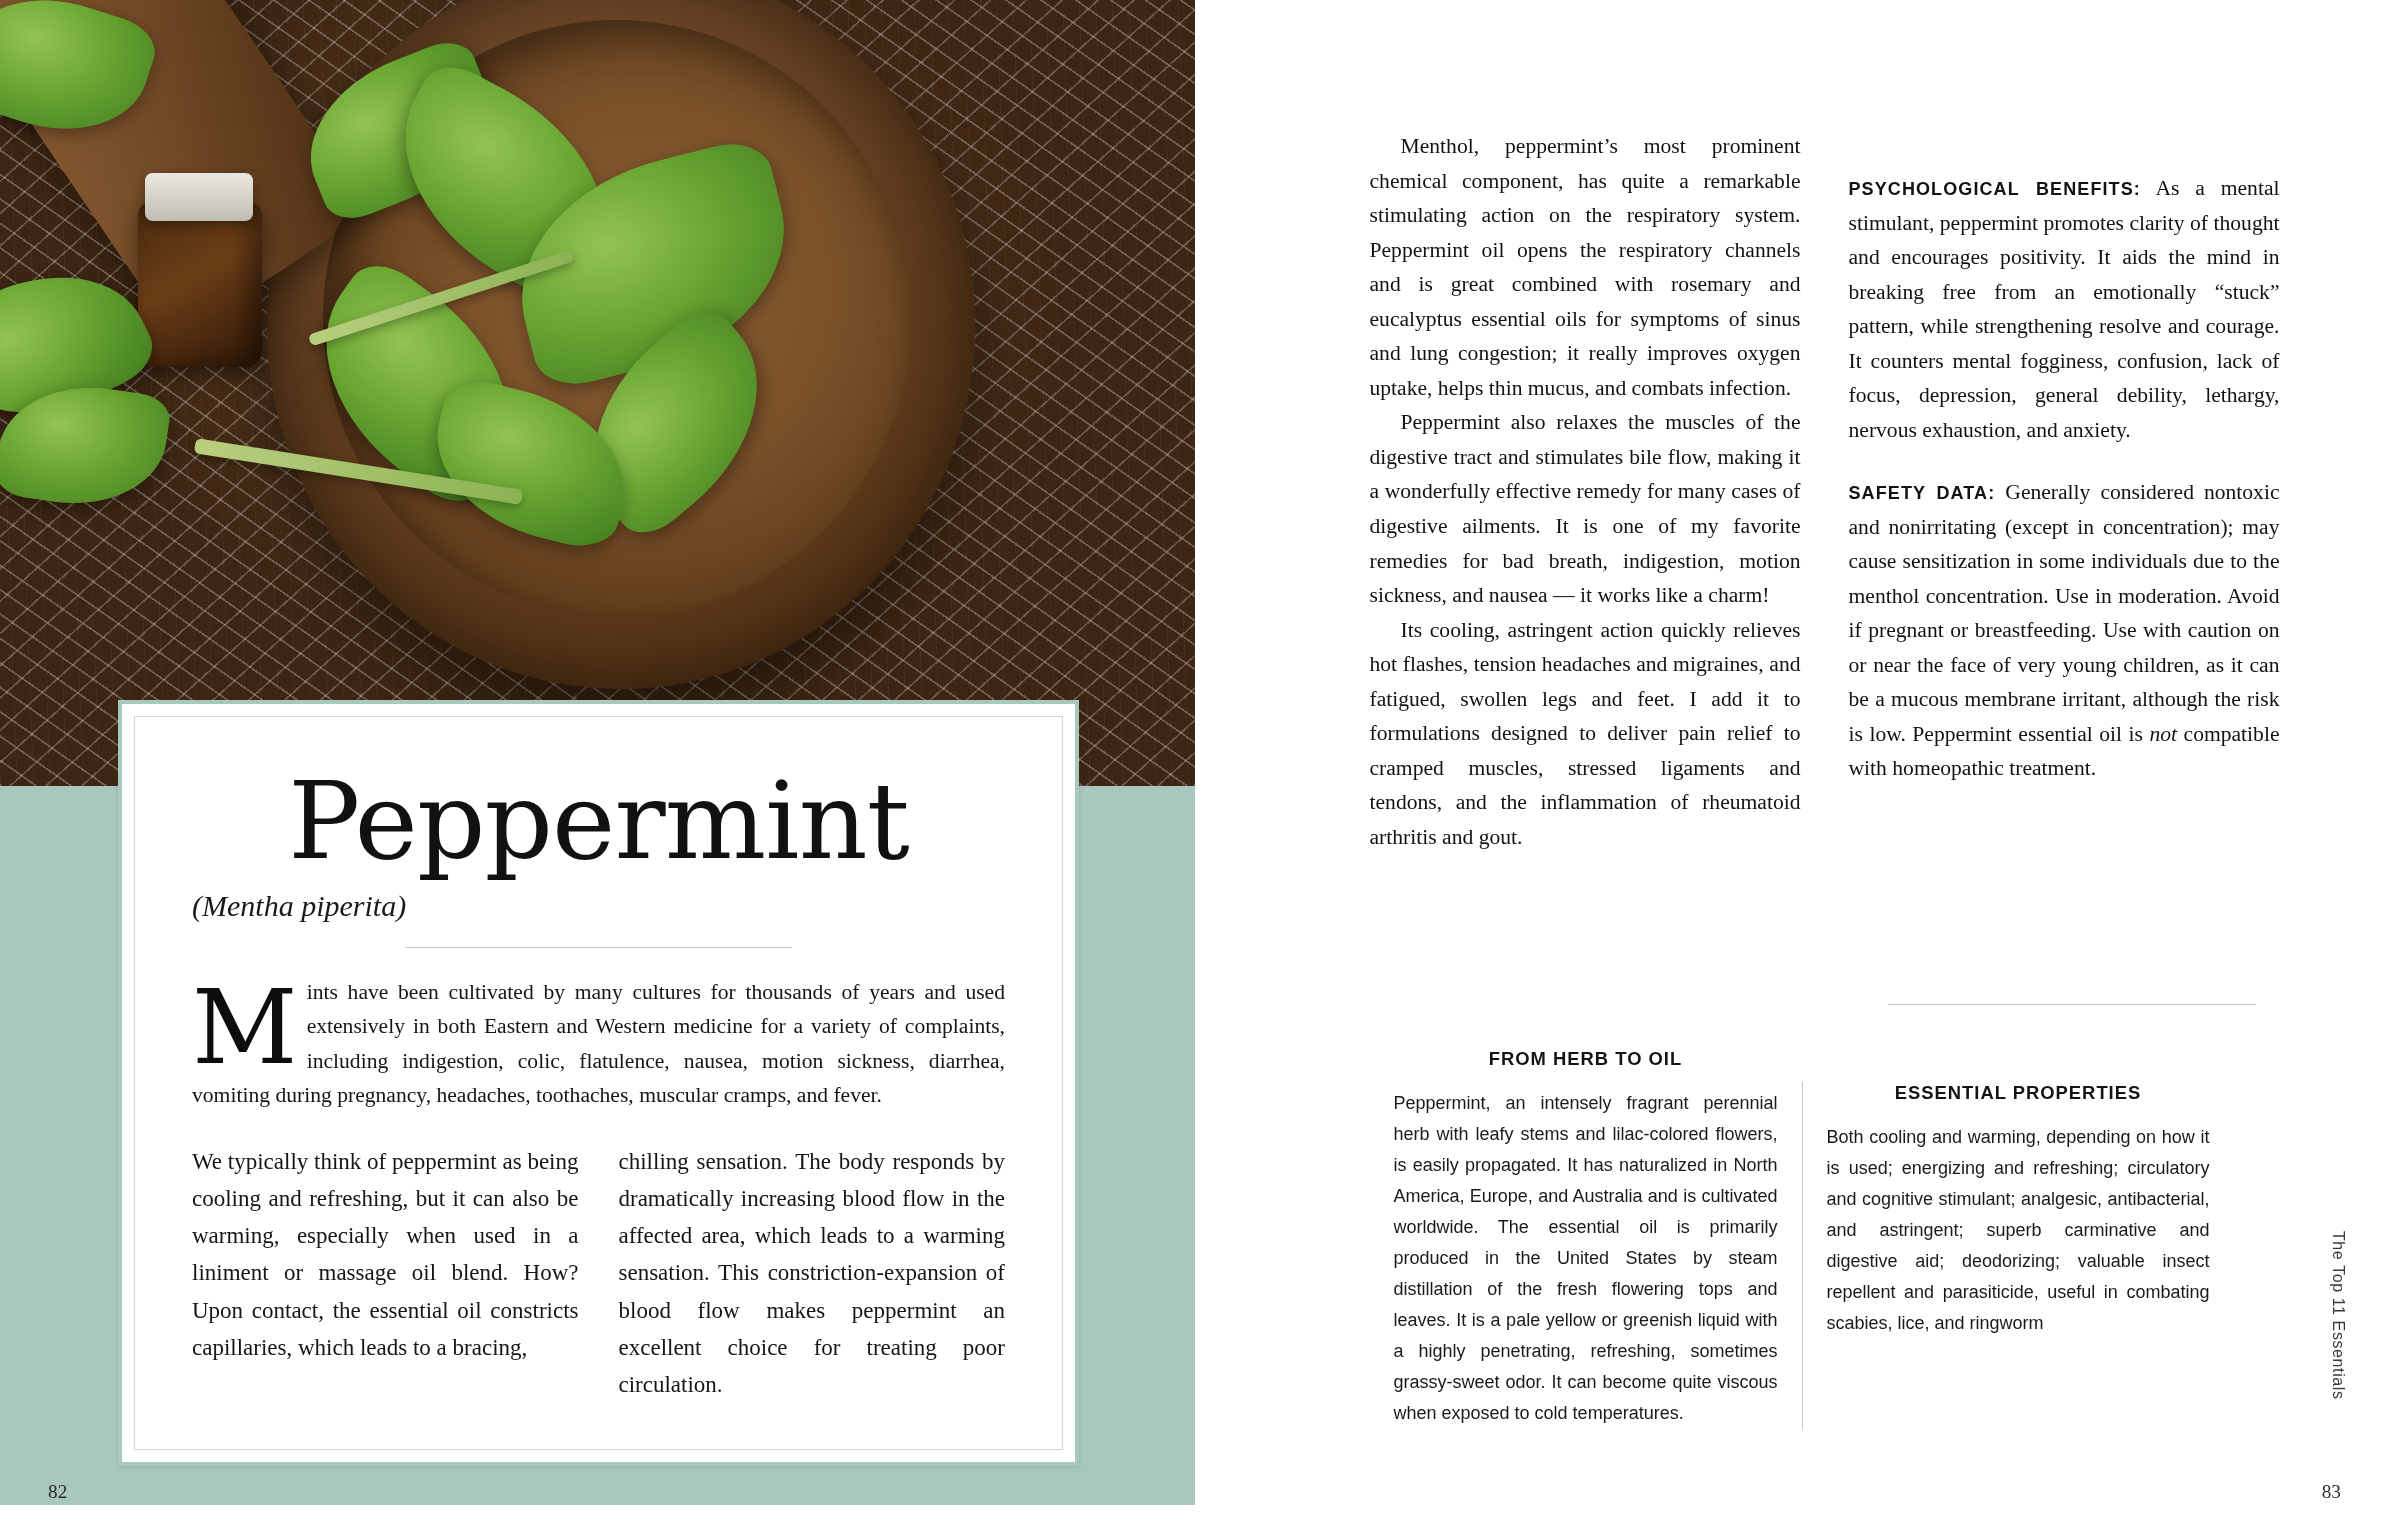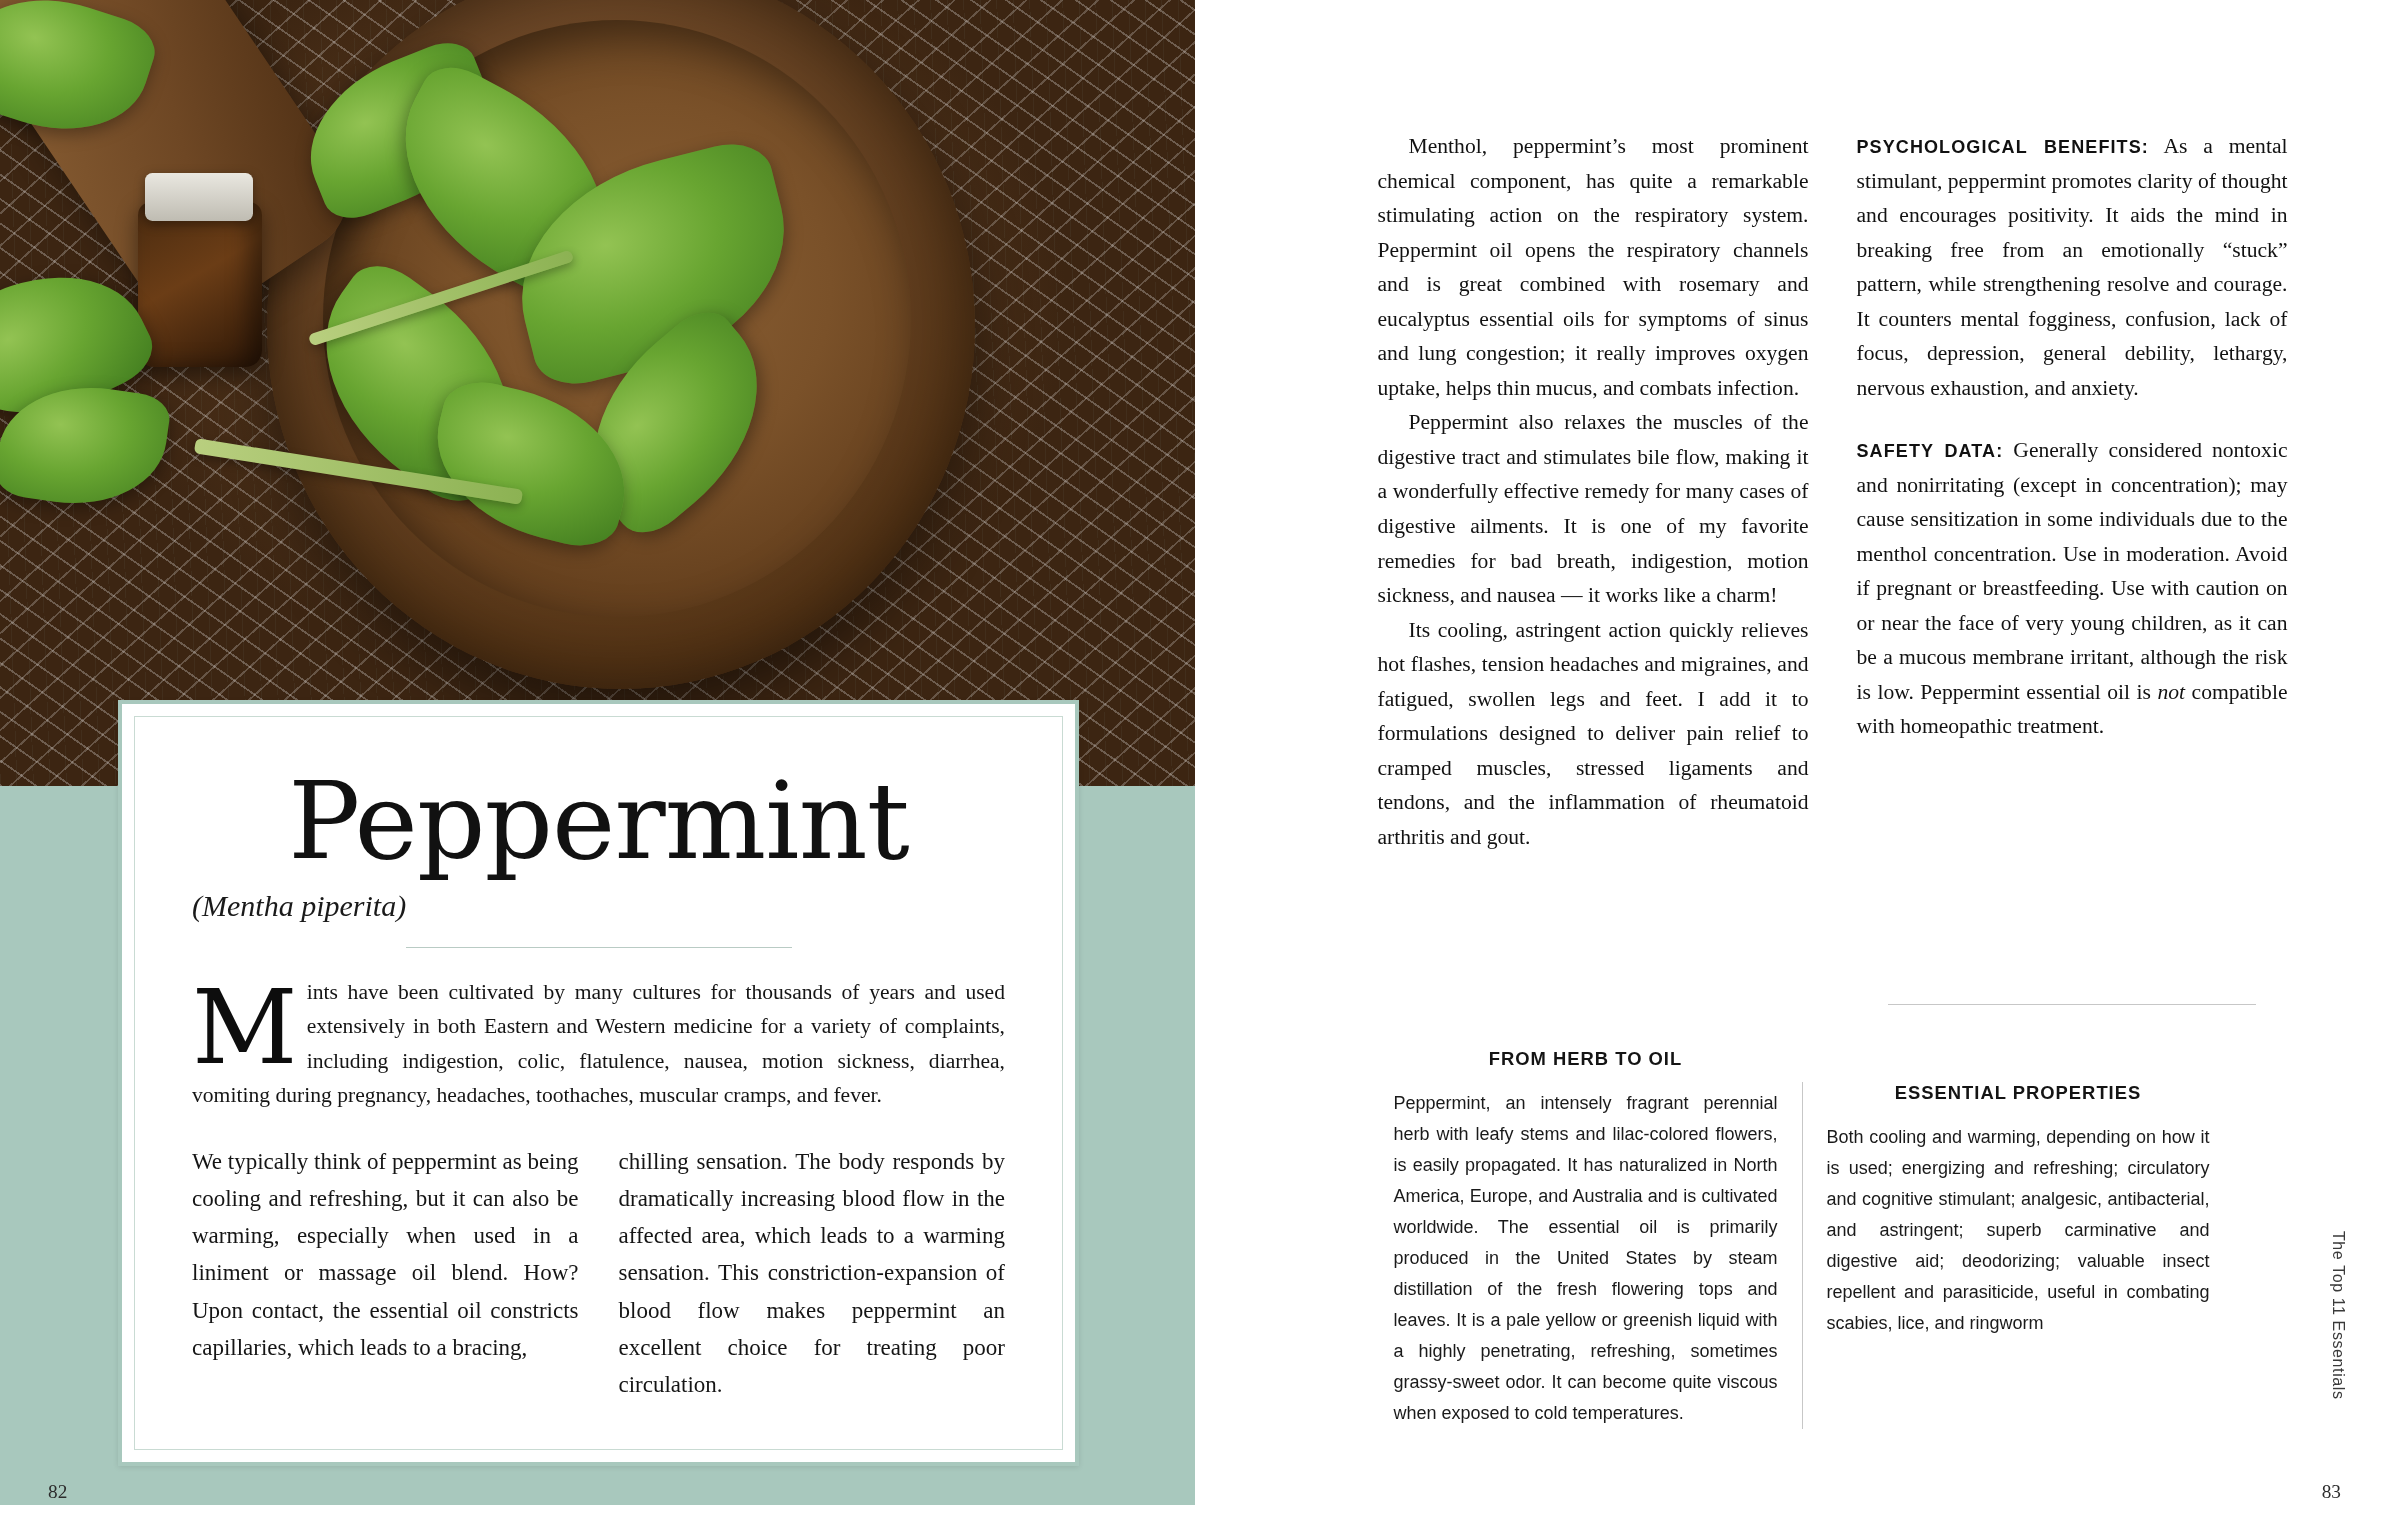--- a/index.html
+++ b/index.html
@@ -207,21 +207,21 @@
 
   
   .page-right {
     position: relative;
     width: 1195px;
     height: 1536px;
     background: #ffffff;
   }
   .right-content {
     position: absolute;
-    left: 183px;
+    left: 175px;
     top: 129px;
     width: 910px;
   }
   .body-cols {
     display: flex;
     gap: 48px;
   }
   .col {
     width: 431px;
   }
@@ -239,20 +239,21 @@
   .lead-label {
     font-family: "Liberation Sans", sans-serif;
     font-weight: bold;
     font-size: 18px;
     letter-spacing: 1.1px;
     color: #111111;
   }
   .col .labeled {
     text-indent: 0;
     margin-bottom: 27.6px;
+    margin-top: 42px;
   }
 
   .divider {
     position: absolute;
     left: 693px;
     top: 1004px;
     width: 368px;
     height: 0.9px;
     background: #c7c7c7;
   }

